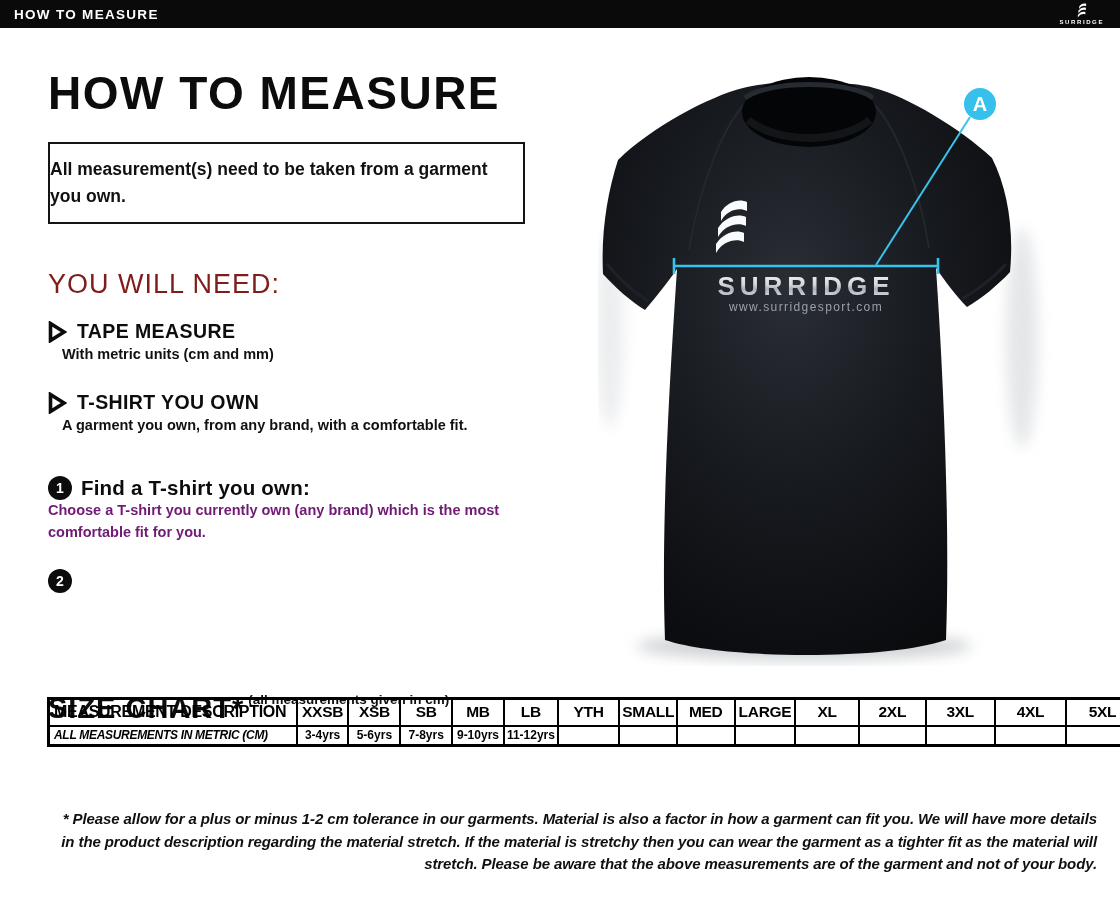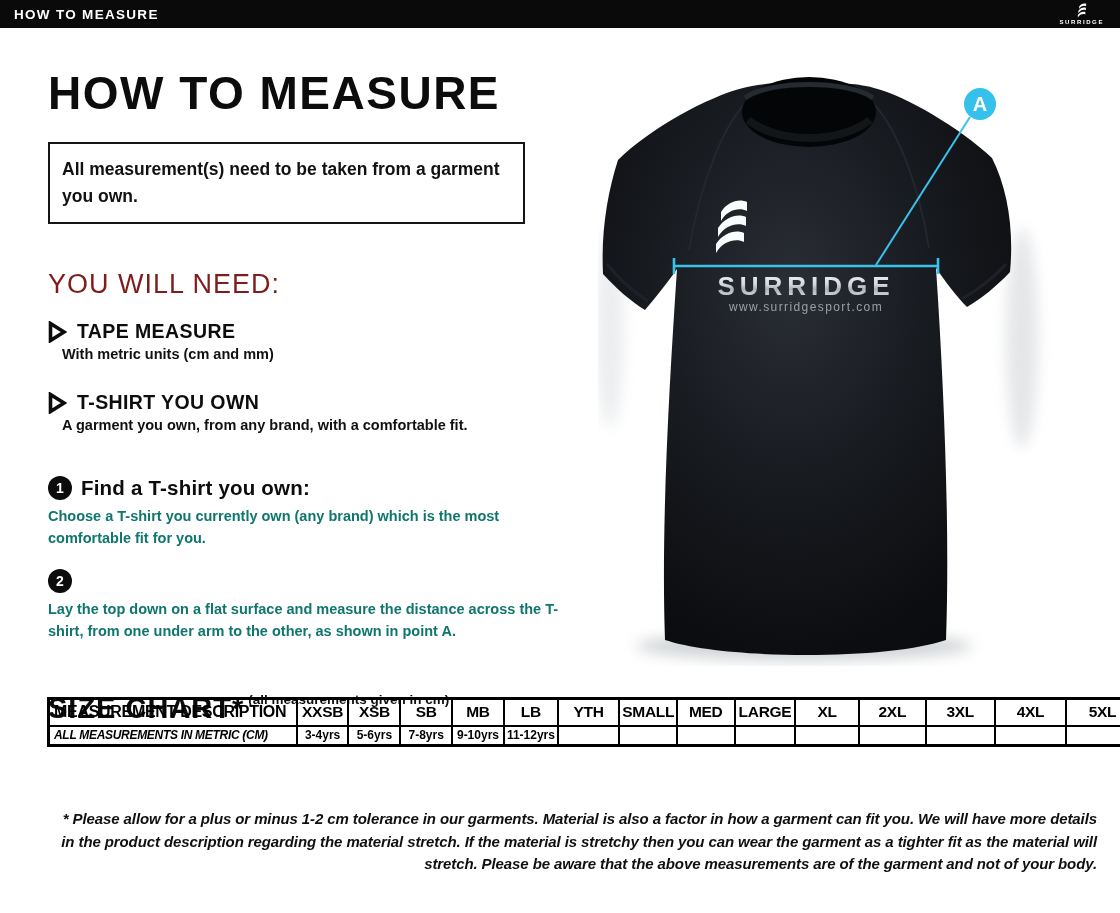--- a/index.html
+++ b/index.html
@@ -25,21 +25,21 @@
   .topbar-logo-text { color:#fff; font-size:6px; font-weight:bold; letter-spacing:1.6px; margin-top:1px;}
 
   
   .page-title {
     position:absolute; left:48px; top:66px;
     font-size:46px; font-weight:900; letter-spacing:1.5px; color:#0c0c0c;
     white-space:nowrap;
   }
   .notice-box {
     position:absolute; left:48px; top:142px; width:477px;
-    border:2px solid #141414; padding:12px 13px 13px 12px;
+    border:2px solid #141414; padding:12px 13px 13px 0;
     font-size:17.5px; font-weight:bold; line-height:1.52; color:#111;
   }
   .need-heading {
     position:absolute; left:48px; top:269px;
     font-size:27px; font-weight:400; letter-spacing:1px; color:#7f1d1d;
   }
   .need-item { position:absolute; left:48px; }
   .need-item-1 { top:320px; }
   .need-item-2 { top:391px; }
   .need-item-row { display:flex; align-items:center; gap:10px; }
@@ -50,21 +50,21 @@
   .step { position:absolute; left:48px; width:530px; }
   .step-1 { top:476px; }
   .step-2 { top:569px; }
   .step-head { display:flex; align-items:center; gap:9px; }
   .step-badge {
     width:24px; height:24px; border-radius:50%; background:#0c0c0c; color:#fff;
     display:flex; align-items:center; justify-content:center;
     font-size:14px; font-weight:bold; flex:0 0 auto;
   }
   .step-title { font-size:20.5px; font-weight:900; letter-spacing:0.2px; color:#0c0c0c; }
-  .step-desc { font-size:14.5px; font-weight:bold; line-height:1.5; color:#0f766e; margin-top:6px; width:520px; }
+  .step-desc { font-size:14.5px; font-weight:bold; line-height:1.5; color:#701a75; width:520px; }
 
   
   .size-chart-heading {
     position:absolute; left:48px; top:692px;
     display:flex; align-items:flex-start; gap:4px;
   }
   .size-chart-title { font-size:29px; font-weight:900; letter-spacing:1px; color:#0c0c0c; }
   .size-chart-subtitle { font-size:13.5px; font-weight:bold; color:#111; }
 
   table.size-chart {
@@ -145,21 +145,20 @@
     <span class="step-badge">1</span>
     <span class="step-title">Find a T-shirt you own:</span>
   </div>
   <div class="step-desc">Choose a T-shirt you currently own (any brand) which is the most comfortable fit for you.</div>
 </div>
 
 <div class="step step-2">
   <div class="step-head">
     <span class="step-badge">2</span>
   </div>
-  <div class="step-desc">Lay the top down on a flat surface and measure the distance across the T-shirt, from one under arm to the other, as shown in point A.</div>
 </div>
 
 <div class="size-chart-heading">
   <span class="size-chart-title">SIZE CHART*</span>
   <span class="size-chart-subtitle">(all measurements given in cm)</span>
 </div>
 
 <table class="size-chart">
   <colgroup>
       <col style="width: 230px;">

